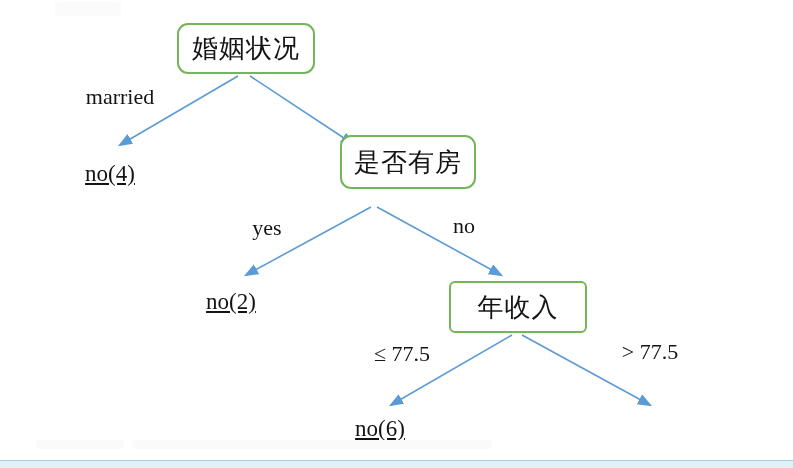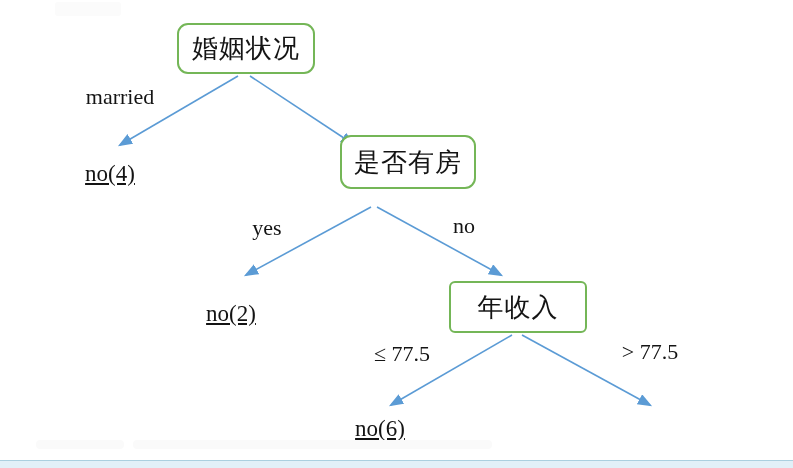--- a/index.html
+++ b/index.html
@@ -90,21 +90,21 @@
     <span>年收入</span>
   </div>
 
   <span class="lbl" style="left:120px;top:97px;">married</span>
   <span class="lbl" style="left:267px;top:228px;font-family:Liberation Serif, serif;">yes</span>
   <span class="lbl" style="left:464px;top:226px;">no</span>
   <span class="lbl" style="left:402px;top:354px;">≤ 77.5</span>
   <span class="lbl" style="left:650px;top:352px;">&gt; 77.5</span>
 
   <span class="lbl leaf" style="left:110px;top:174px;">no(4)</span>
-  <span class="lbl leaf" style="left:231px;top:302px;margin-top:12px;">no(2)</span>
+  <span class="lbl leaf" style="left:231px;top:302px;">no(2)</span>
   <span class="lbl leaf" style="left:380px;top:429px;">no(6)</span>
 
   <div class="watermark"></div>
   <div class="faint-band band-a"></div>
   <div class="faint-band band-b"></div>
 
   <div class="bottom-bar"></div>
 </div>
 
 </body></html>

